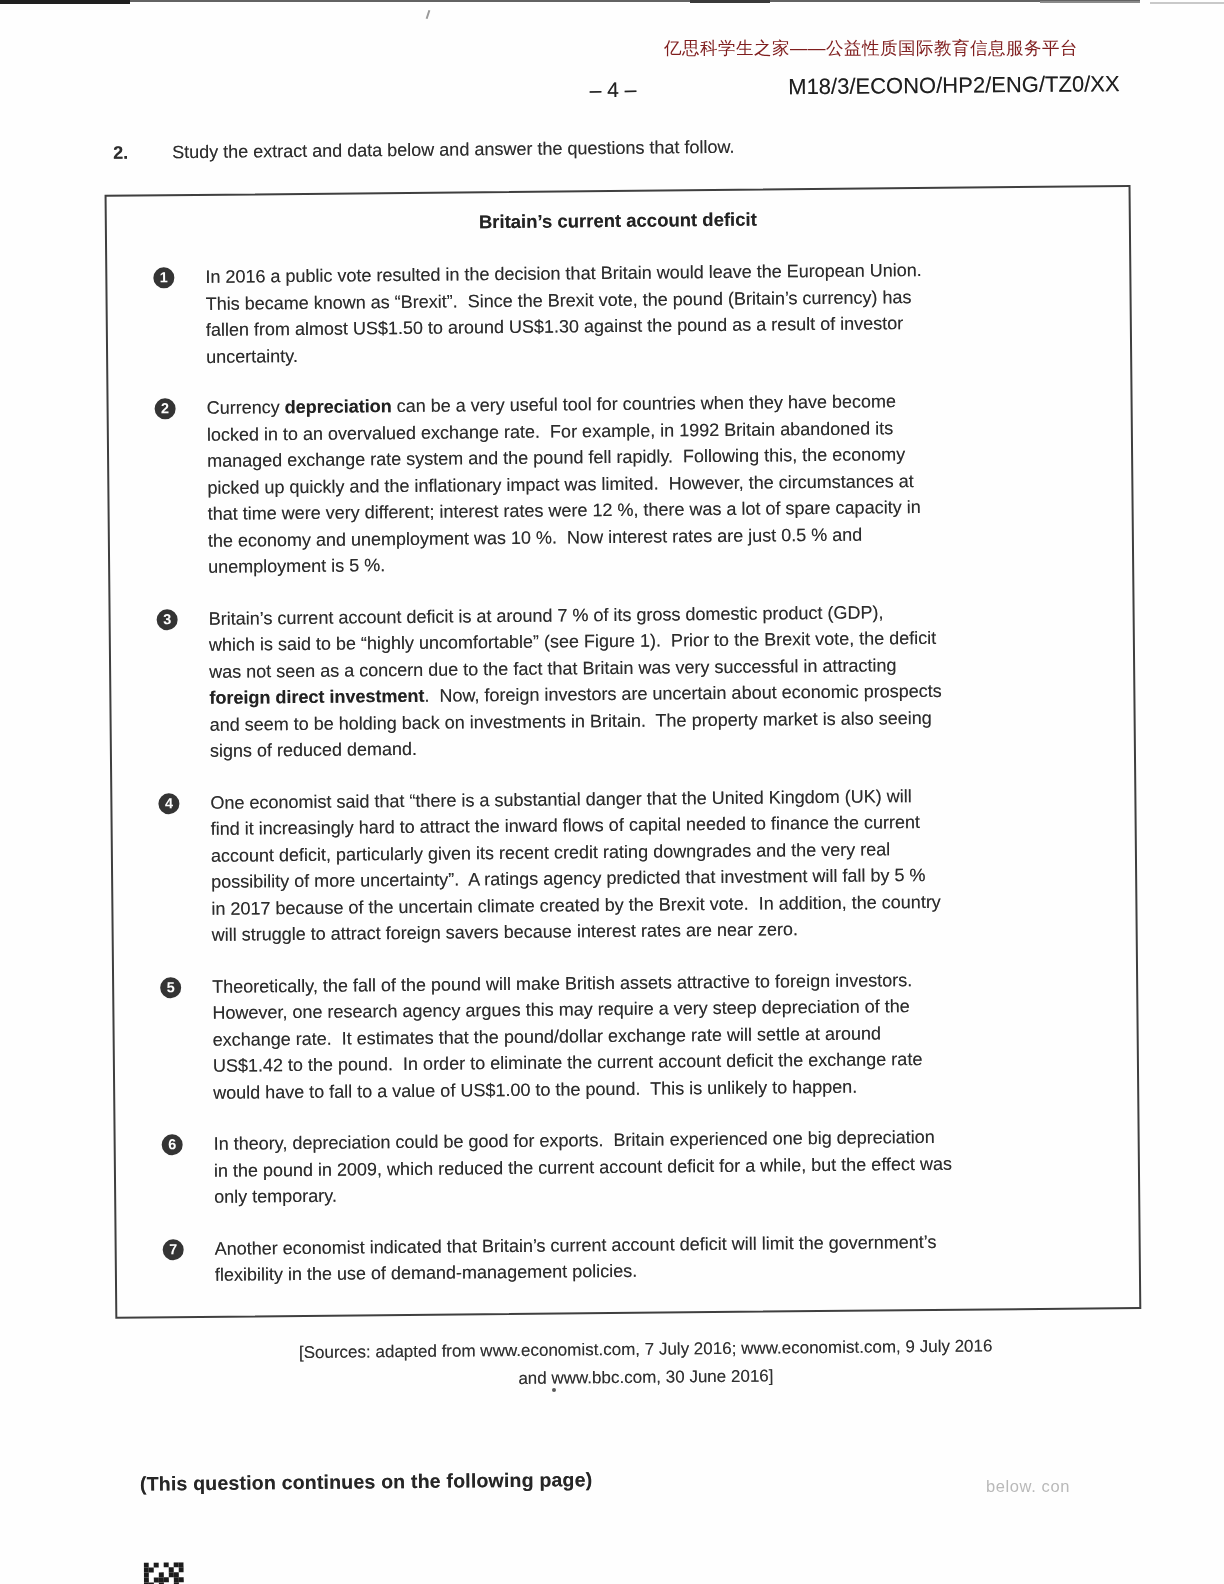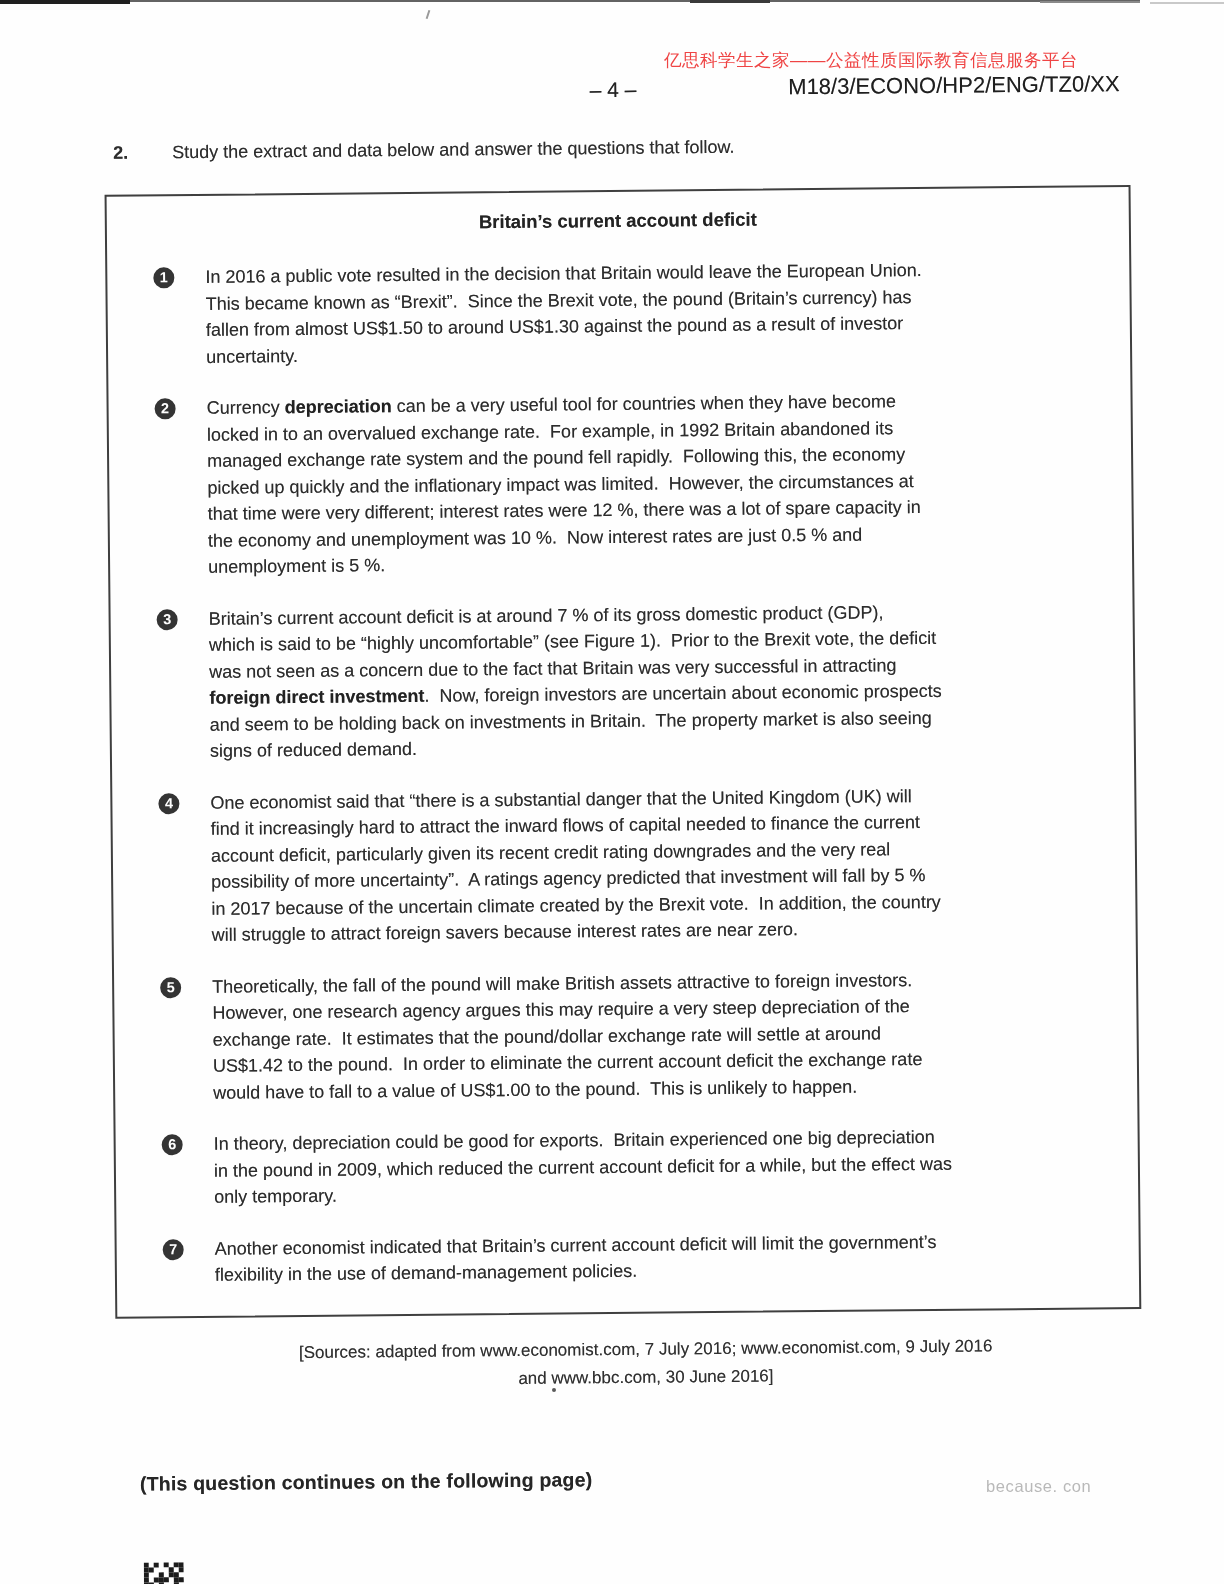--- a/index.html
+++ b/index.html
@@ -4,22 +4,22 @@
 <style>
   html,body{margin:0;padding:0;}
   body{
     width:1224px;height:1584px;position:relative;overflow:hidden;
     background:#fefefe;
     font-family:"Liberation Sans", sans-serif;
     color:#2d2d2d;
   }
   
   .wm-banner{
-    position:absolute;top:48px;right:146px;
-    font-size:17.5px;letter-spacing:0.5px;color:#ef4444;
+    position:absolute;top:36px;right:146px;
+    font-size:17.5px;letter-spacing:0.5px;color:#7f1d1d;
   }
   .wm-site{
     position:absolute;left:986px;top:1477px;
     font-size:16.5px;letter-spacing:0.6px;color:#b9b9b9;
   }
   
   .edge{position:absolute;background:#636363;}
   .edge.e1{left:0;top:0;width:1140px;height:2px;}
   .edge.e2{left:0;top:0;width:130px;height:4px;background:#1f1f1f;}
   .edge.e3{left:690px;top:0;width:80px;height:3px;background:#3a3a3a;}
@@ -79,21 +79,21 @@
 
   <div class="edge e1"></div>
   <div class="edge e2"></div>
   <div class="edge e3"></div>
   <div class="edge e4"></div>
   <div class="edge e5"></div>
   <div class="speck"></div>
   <div class="dot"></div>
 
   <div class="wm-banner">亿思科学生之家——公益性质国际教育信息服务平台</div>
-  <div class="wm-site">because. con</div>
+  <div class="wm-site">below. con</div>
 
   <div class="scan">
 
     <div class="page-number">– 4 –</div>
     <div class="paper-code">M18/3/ECONO/HP2/ENG/TZ0/XX</div>
 
     <div class="q-number">2.</div>
     <div class="q-text">Study the extract and data below and answer the questions that follow.</div>
 
     <div class="extract-box">

